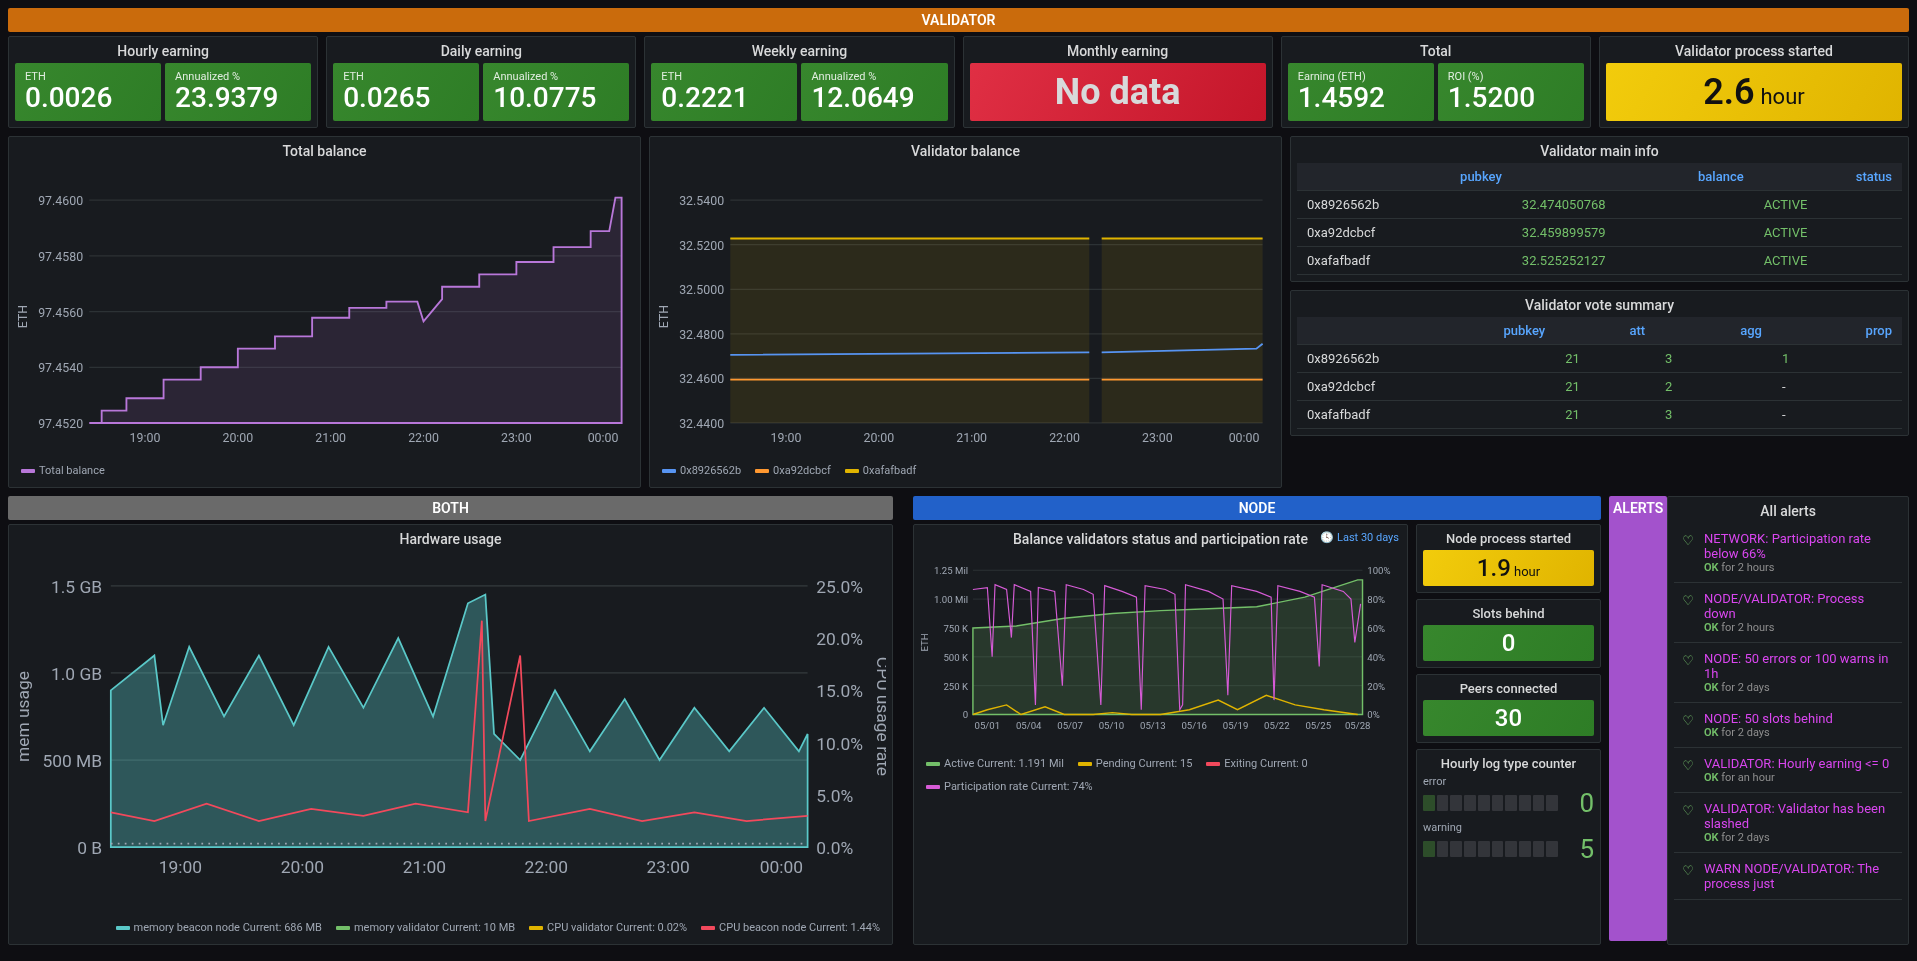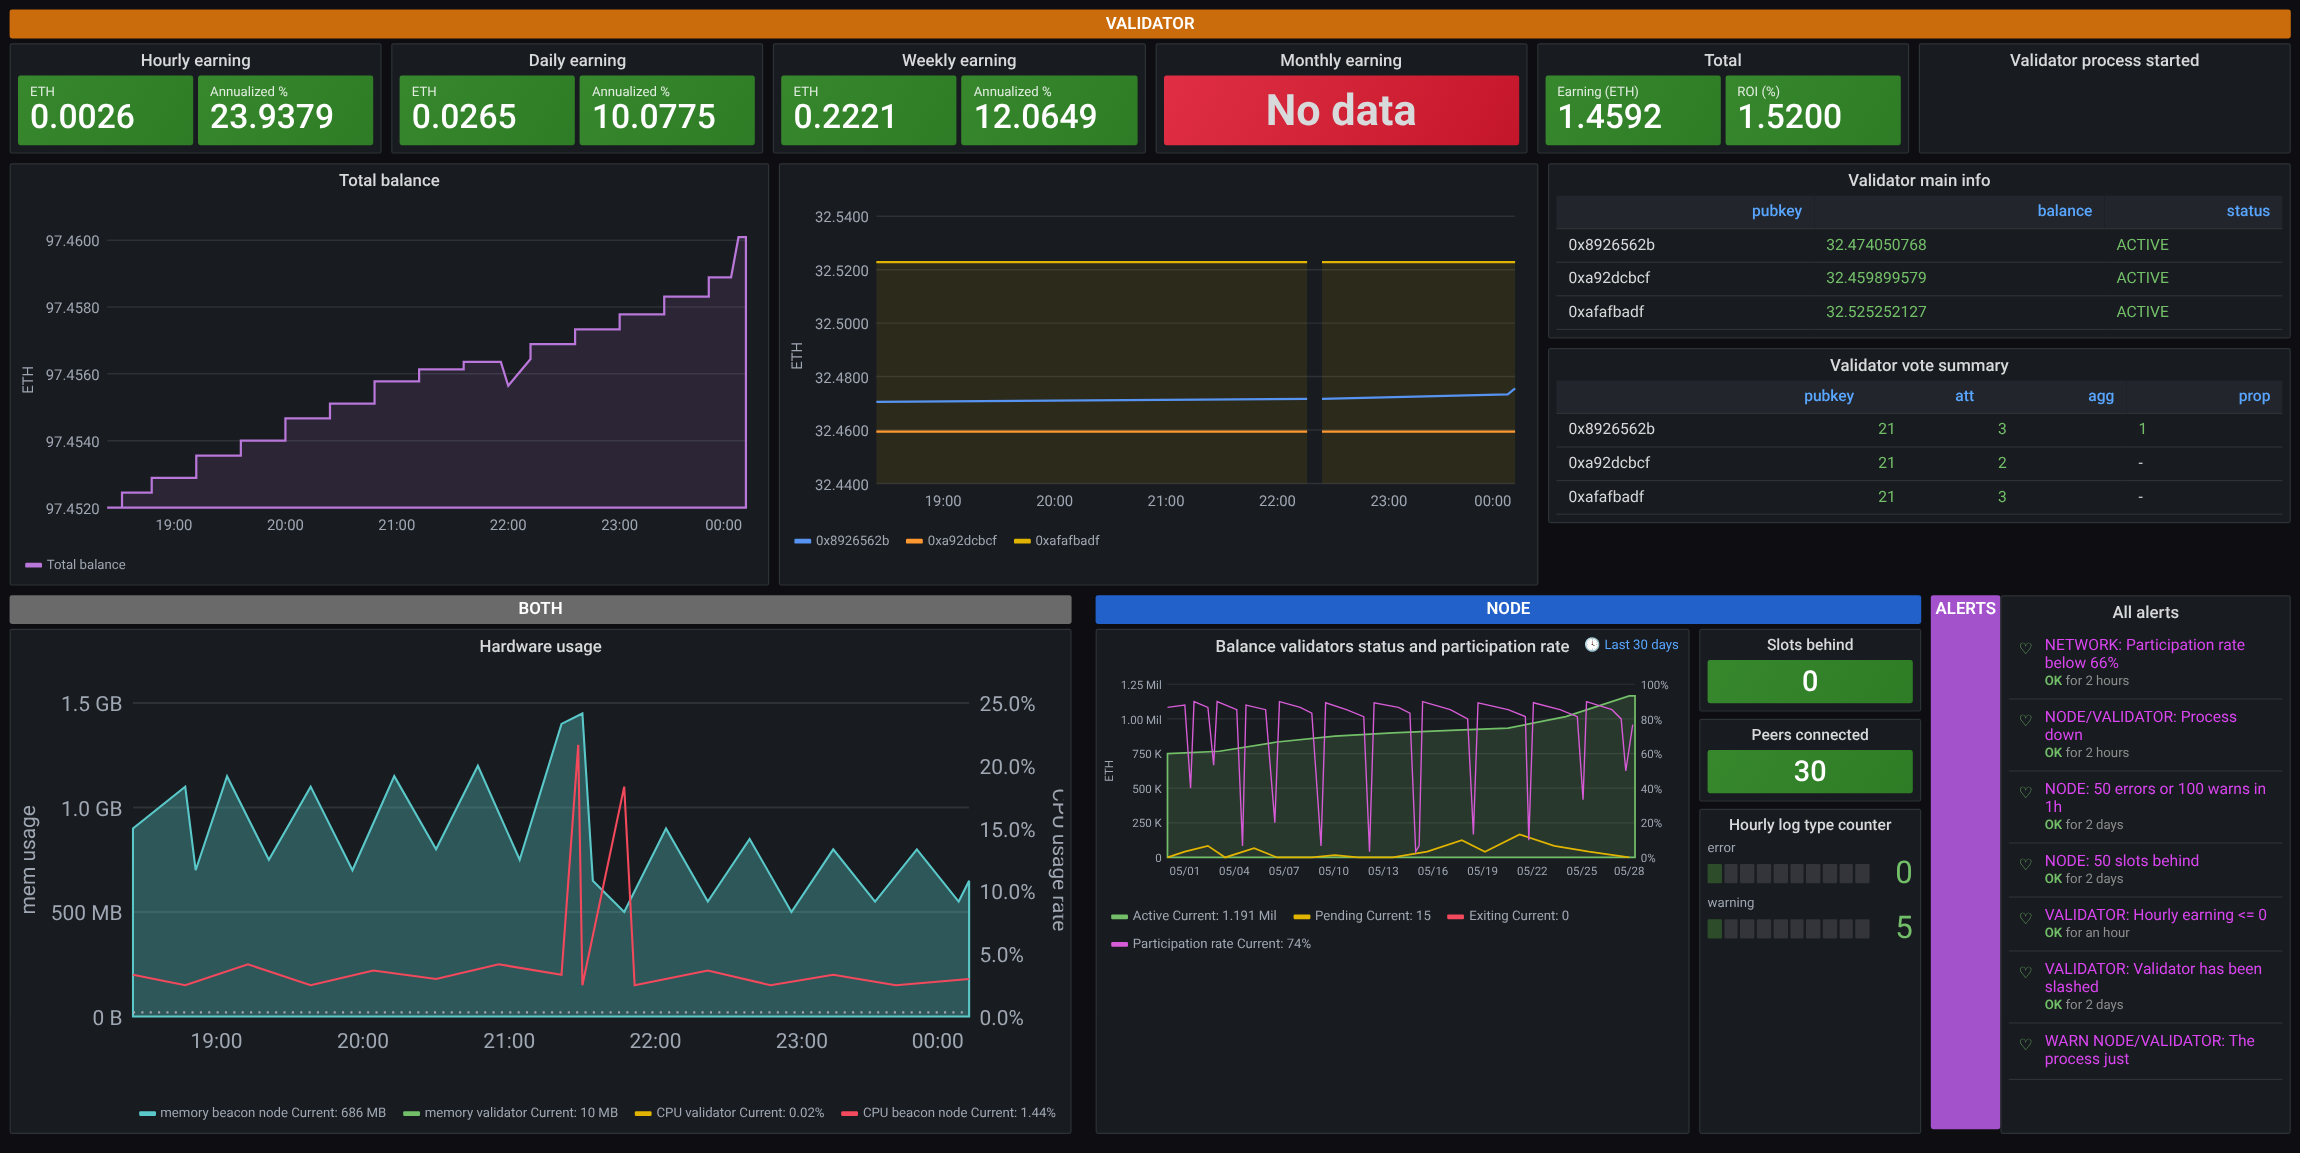--- a/index.html
+++ b/index.html
@@ -98,20 +98,26 @@
         <div class="stat-value">1.4592</div>
       </div>
       <div class="stat green">
         <div class="stat-label">ROI (%)</div>
         <div class="stat-value">1.5200</div>
       </div>
     </div>
   </div>
   <div class="panel" style="flex:1;">
     <div class="panel-title">Validator process started</div>
+    <div class="stat yellow" style="align-items:center;">
+      <div style="display:flex;align-items:baseline;gap:6px;">
+        <span style="font-size:36px;font-weight:600;">2.6</span>
+        <span style="font-size:22px;">hour</span>
+      </div>
+    </div>
   </div>
 </div>
 
 <div class="row" style="margin-bottom:8px;">
   <div class="panel" style="flex:1;">
     <div class="panel-title">Total balance</div>
     <svg class="chart-svg" viewBox="0 0 500 240">
       <g class="grid">
         <line x1="60" y1="30" x2="490" y2="30"></line>
           <line x1="60" y1="75" x2="490" y2="75"></line>
@@ -134,20 +140,21 @@
         <text x="475" y="225" text-anchor="middle">00:00</text>
       </g>
       <path d="M60,210 L70,210 L70,200 L90,200 L90,190 L120,190 L120,175 L150,175 L150,165 L180,165 L180,150 L210,150 L210,140 L240,140 L240,125 L270,125 L270,117 L300,117 L300,112 L325,112 L330,128 L345,110 L345,100 L375,100 L375,90 L405,90 L405,80 L435,80 L435,68 L465,68 L465,55 L480,55 L485,28 L490,28 L490,210 Z" fill="#b877d9" fill-opacity="0.12" stroke="#b877d9" stroke-width="1.5"></path>
     </svg>
     <div class="legend">
       <span><span class="swatch" style="background:#b877d9"></span><span>Total balance</span></span>
     </div>
   </div>
 
   <div class="panel" style="flex:1;">
+    <div class="panel-title">Validator balance</div>
     <svg class="chart-svg" viewBox="0 0 500 240">
       <g class="grid">
         <line x1="60" y1="30" x2="490" y2="30"></line>
           <line x1="60" y1="66" x2="490" y2="66"></line>
         <line x1="60" y1="102" x2="490" y2="102"></line>
           <line x1="60" y1="138" x2="490" y2="138"></line>
         <line x1="60" y1="174" x2="490" y2="174"></line>
           <line x1="60" y1="210" x2="490" y2="210"></line>
       </g>
       <g class="axis">
@@ -340,20 +347,27 @@
         <div class="legend">
           <span><span class="swatch" style="background:#73bf69"></span><span>Active</span>&nbsp;<span>Current:</span>&nbsp;<span>1.191 Mil</span></span>
           <span><span class="swatch" style="background:#e0b400"></span><span>Pending</span>&nbsp;<span>Current:</span>&nbsp;<span>15</span></span>
           <span><span class="swatch" style="background:#f2495c"></span><span>Exiting</span>&nbsp;<span>Current:</span>&nbsp;<span>0</span></span>
           <span><span class="swatch" style="background:#d65bd6"></span><span>Participation rate</span>&nbsp;<span>Current:</span>&nbsp;<span>74%</span></span>
         </div>
       </div>
 
       <div style="width:185px;display:flex;flex-direction:column;gap:6px;">
         <div class="panel">
+          <div class="panel-title" style="font-size:13px;">Node process started</div>
+          <div class="small-stat yellow">
+            <span class="sv" style="color:#111;">1.9</span>
+            <span style="color:#111;">hour</span>
+          </div>
+        </div>
+        <div class="panel">
           <div class="panel-title" style="font-size:13px;">Slots behind</div>
           <div class="small-stat green">
               <div class="sv">0</div>
             </div>
         </div>
         <div class="panel">
           <div class="panel-title" style="font-size:13px;">Peers connected</div>
           <div class="small-stat green">
               <div class="sv">30</div>
             </div>

